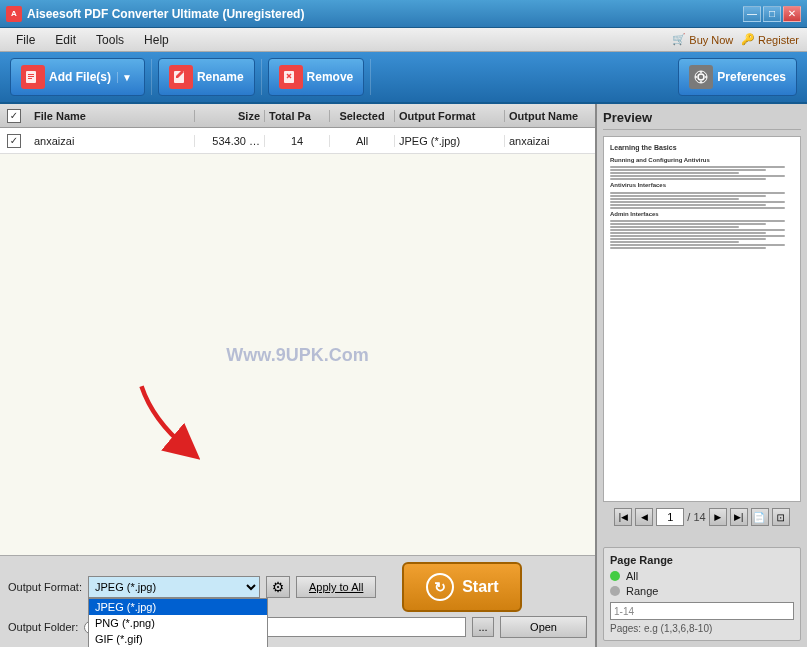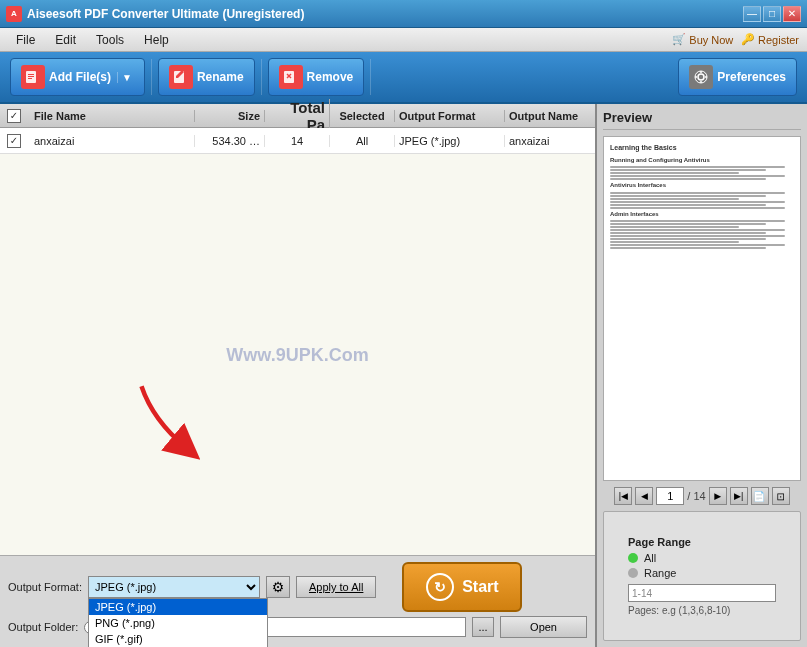--- a/index.html
+++ b/index.html
@@ -149,21 +149,21 @@
     #table-header {
       display: flex;
       align-items: center;
       background: linear-gradient(to bottom, #e0e0e0, #c8c8c8);
       border-bottom: 1px solid #999;
       height: 24px;
     }
     .col-check { width: 28px; display: flex; align-items: center; justify-content: center; }
     .col-filename { flex: 1; padding: 0 6px; font-size: 11px; color: #222; font-weight: bold; border-right: 1px solid #aaa; }
     .col-size { width: 70px; padding: 0 4px; font-size: 11px; color: #222; font-weight: bold; border-right: 1px solid #aaa; text-align: right; }
-    .col-totalpages { width: 65px; padding: 0 4px; font-size: 15px; color: #222; font-weight: bold; border-right: 1px solid #aaa; text-align: right; }
+    .col-totalpages { width: 65px; padding: 0 4px; font-size: 11px; color: #222; font-weight: bold; border-right: 1px solid #aaa; text-align: left; }
     .col-selected { width: 65px; padding: 0 4px; font-size: 11px; color: #222; font-weight: bold; border-right: 1px solid #aaa; text-align: center; }
     .col-format { width: 110px; padding: 0 4px; font-size: 11px; color: #222; font-weight: bold; border-right: 1px solid #aaa; }
     .col-outname { width: 90px; padding: 0 4px; font-size: 11px; color: #222; font-weight: bold; }
 
     
     .table-row {
       display: flex;
       align-items: center;
       background: white;
       border-bottom: 1px solid #ddd;
@@ -381,22 +381,23 @@
       border: 1px solid #888;
       cursor: pointer;
       display: flex; align-items: center; justify-content: center;
       font-size: 10px;
     }
 
     
     #page-range-section {
       background: #e0e0e0;
       border: 1px solid #aaa;
-      padding: 24px;
+      padding: 6px;
       border-radius: 2px;
+      margin-top: 15px;
     }
     #page-range-title {
       font-size: 11px;
       font-weight: bold;
       color: #222;
       margin-bottom: 4px;
     }
     .range-row {
       display: flex; align-items: center; gap: 6px;
       margin-bottom: 3px;

